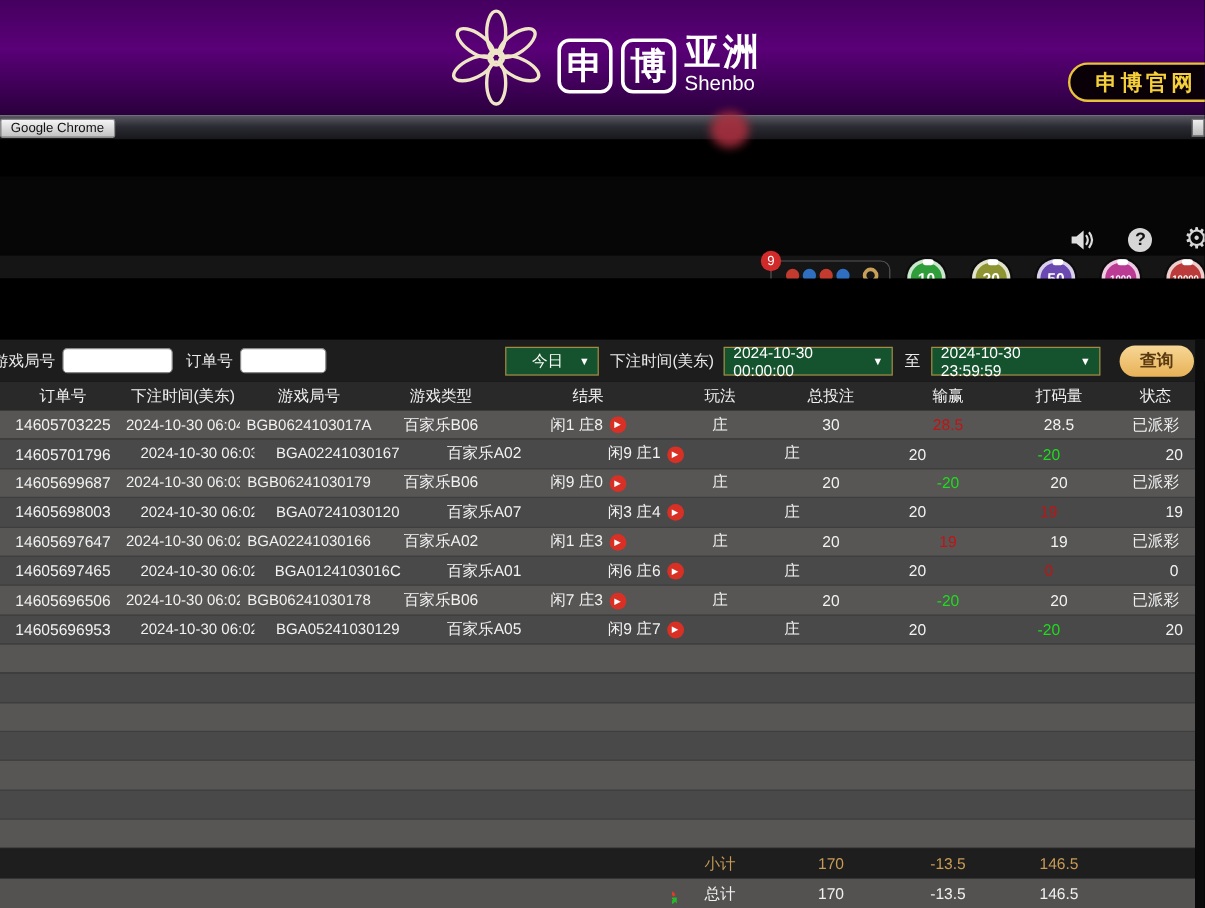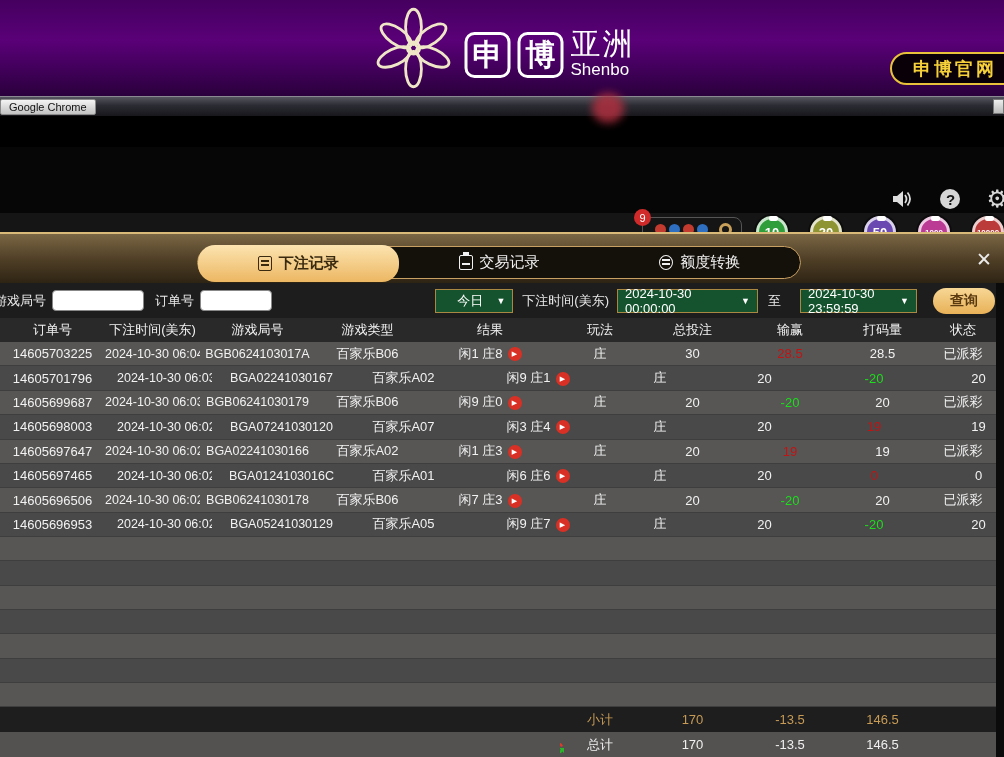--- a/index.html
+++ b/index.html
@@ -10,21 +10,21 @@
   
   .site-header { position:absolute; left:0; top:0; width:1004px; height:96px;
     background:linear-gradient(180deg,#45005f 0%,#5a0078 42%,#43005c 70%,#2a003c 100%); }
   .logo-cluster { position:absolute; left:50%; top:2px; transform:translateX(-50%);
     display:flex; align-items:center; gap:7px; }
   .flower { width:88px; height:92px; }
   .logo-badge { width:46px; height:46px; border:3px solid #fff; border-radius:10px;
     display:flex; align-items:center; justify-content:center;
     color:#fff; font-size:30px; font-weight:bold; margin-top:14px; }
   .logo-right { display:flex; flex-direction:column; margin-top:12px; }
-  .logo-cn { color:#fff; font-size:30px; font-weight:normal; letter-spacing:2px; line-height:32px; }
+  .logo-cn { color:#fff; font-size:30px; font-weight:bold; letter-spacing:2px; line-height:32px; }
   .logo-en { color:#fff; font-size:17px; line-height:20px; }
   .official-btn { position:absolute; right:-16px; top:52px; height:33px; width:130px;
     background:#0a0008; border:2px solid #e8c23a; border-radius:17px;
     color:#f5d03a; font-size:18px; font-weight:bold; letter-spacing:3px;
     display:flex; align-items:center; justify-content:center; }
 
   
   .chrome-strip { position:absolute; left:0; top:96px; width:1004px; height:20px;
     background:linear-gradient(180deg,#55555f 0%,#2b2b33 45%,#17171c 100%);
     border-top:1px solid #8a8a92; }
@@ -208,55 +208,38 @@
       <div class="chips">
           <div class="chip" style="background: rgb(47, 157, 58); font-size: 13px;">10</div>
           <div class="chip" style="background: rgb(143, 148, 51); font-size: 13px;">20</div>
           <div class="chip" style="background: rgb(106, 74, 176); font-size: 13px;">50</div>
           <div class="chip" style="background: rgb(187, 58, 148); font-size: 8px;">1000</div>
           <div class="chip" style="background: rgb(187, 58, 58); font-size: 8px;">10000</div>
         </div>
     </div>
   </div>
 
-  <div class="tabbar-strip">
-    <div class="tab-pill">
-      <div class="tab active">
-        <span class="tab-ico"></span>
-        <span>下注记录</span>
-      </div>
-      <div class="tab">
-        <span class="tab-ico clip"></span>
-        <span>交易记录</span>
-      </div>
-      <div class="tab">
-        <span class="tab-ico coin"></span>
-        <span>额度转换</span>
-      </div>
-    </div>
-    <div class="close-x">✕</div>
-  </div>
 
   <div class="filter-row">
     <span class="flabel" style="margin-left:-6px">游戏局号</span>
     <input class="finput" style="width: 92px;">
     <span class="flabel" style="margin-left:11px">订单号</span>
     <input class="finput" style="width: 72px;">
     <div style="flex:1"></div>
     <div class="dropdown" style="width:78px">
       <span style="margin-left:14px">今日</span>
       <span class="dd-arrow">▼</span>
     </div>
     <span class="flabel" style="margin-left:9px">下注时间(美东)</span>
     <div class="dropdown" style="width:141px; margin-left:8px">
       <span>2024-10-30 00:00:00</span>
       <span class="dd-arrow">▼</span>
     </div>
     <span class="flabel" style="margin-left:10px">至</span>
-    <div class="dropdown" style="width:117px; margin-left:19px">
+    <div class="dropdown" style="width:141px; margin-left:9px">
       <span>2024-10-30 23:59:59</span>
       <span class="dd-arrow">▼</span>
     </div>
     <div class="search-btn" style="margin-left:16px; margin-right:9px">查询</div>
   </div>
 
   <div class="tgrid thead">
       <div class="cell">订单号</div>
       <div class="cell">下注时间(美东)</div>
       <div class="cell">游戏局号</div>

